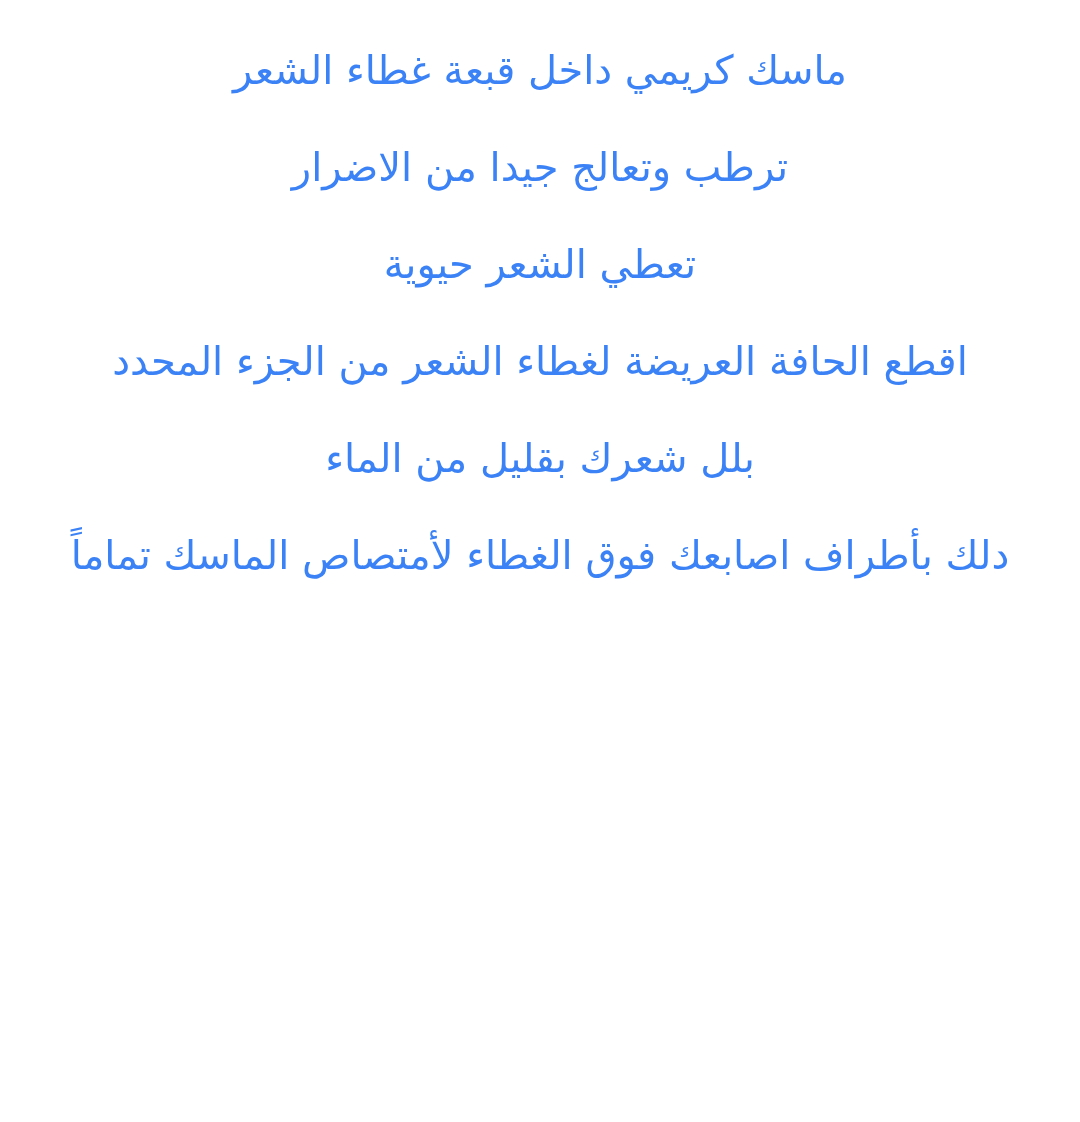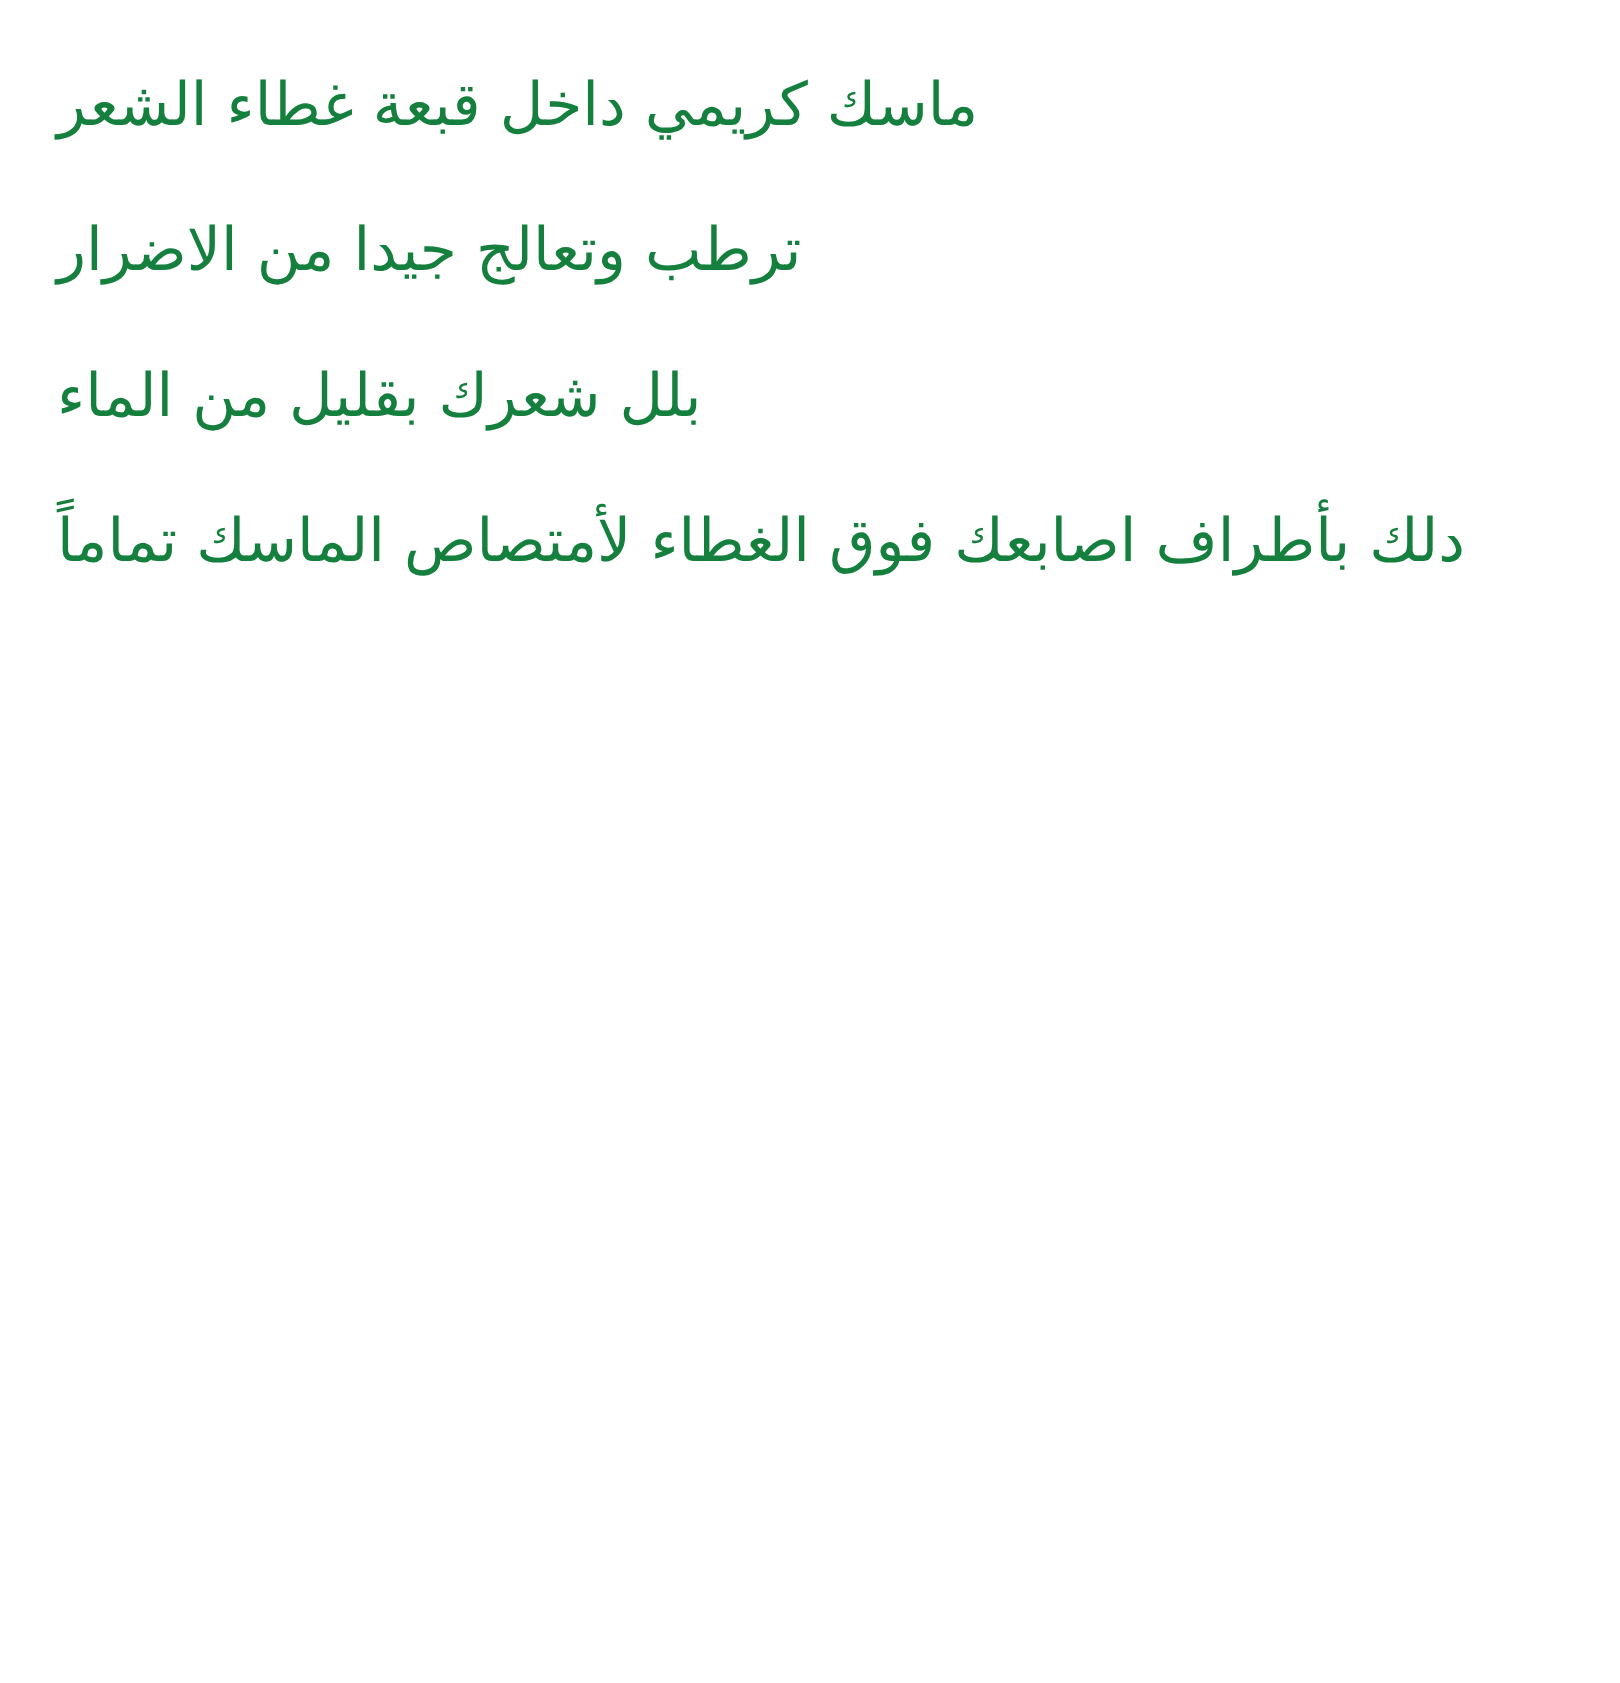--- a/index.html
+++ b/index.html
@@ -9,35 +9,37 @@
     }
     body {
       width: 1080px;
       height: 1122px;
       background: #ffffff;
       overflow: hidden;
       font-family: "DejaVu Sans", sans-serif;
     }
     .document {
       direction: rtl;
-      text-align: left;
+      text-align: center;
       padding: 22px 38px 0 38px;
-      color: #15803d;
+      color: #3b82f6;
     }
     .text-line {
       margin: 0;
       font-size: 40px;
       line-height: 97px;
       font-weight: 400;
       white-space: nowrap;
       letter-spacing: 0;
       unicode-bidi: plaintext;
     }
   </style>
 </head>
 <body>
 
 <div class="document" dir="rtl">
   <p class="text-line">ماسك كريمي داخل قبعة غطاء الشعر</p>
   <p class="text-line">ترطب وتعالج جيدا من الاضرار</p>
+  <p class="text-line">تعطي الشعر حيوية</p>
+  <p class="text-line">اقطع الحافة العريضة لغطاء الشعر من الجزء المحدد</p>
   <p class="text-line">بلل شعرك بقليل من الماء</p>
   <p class="text-line">دلك بأطراف اصابعك فوق الغطاء لأمتصاص الماسك تماماً</p>
 </div>
 
 </body></html>

